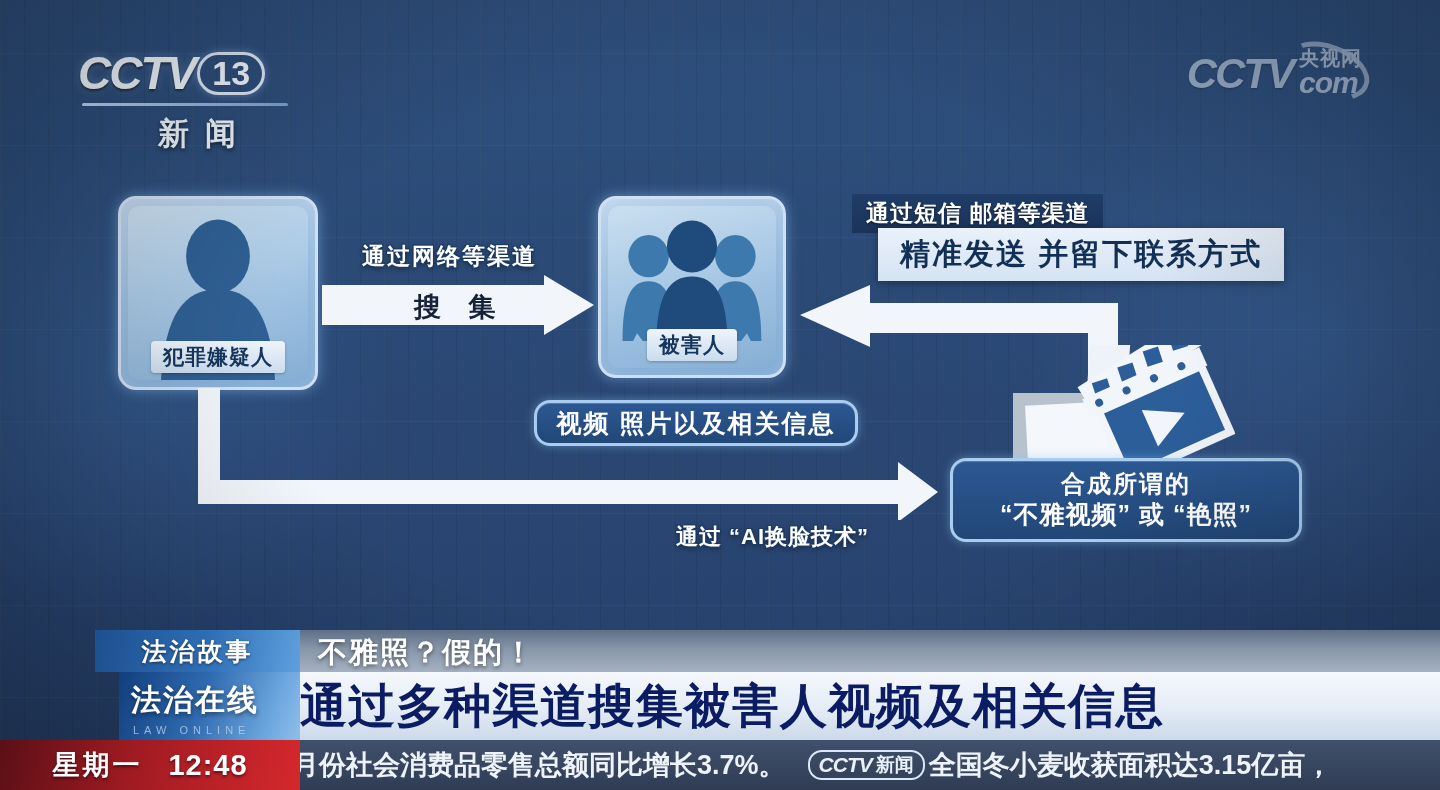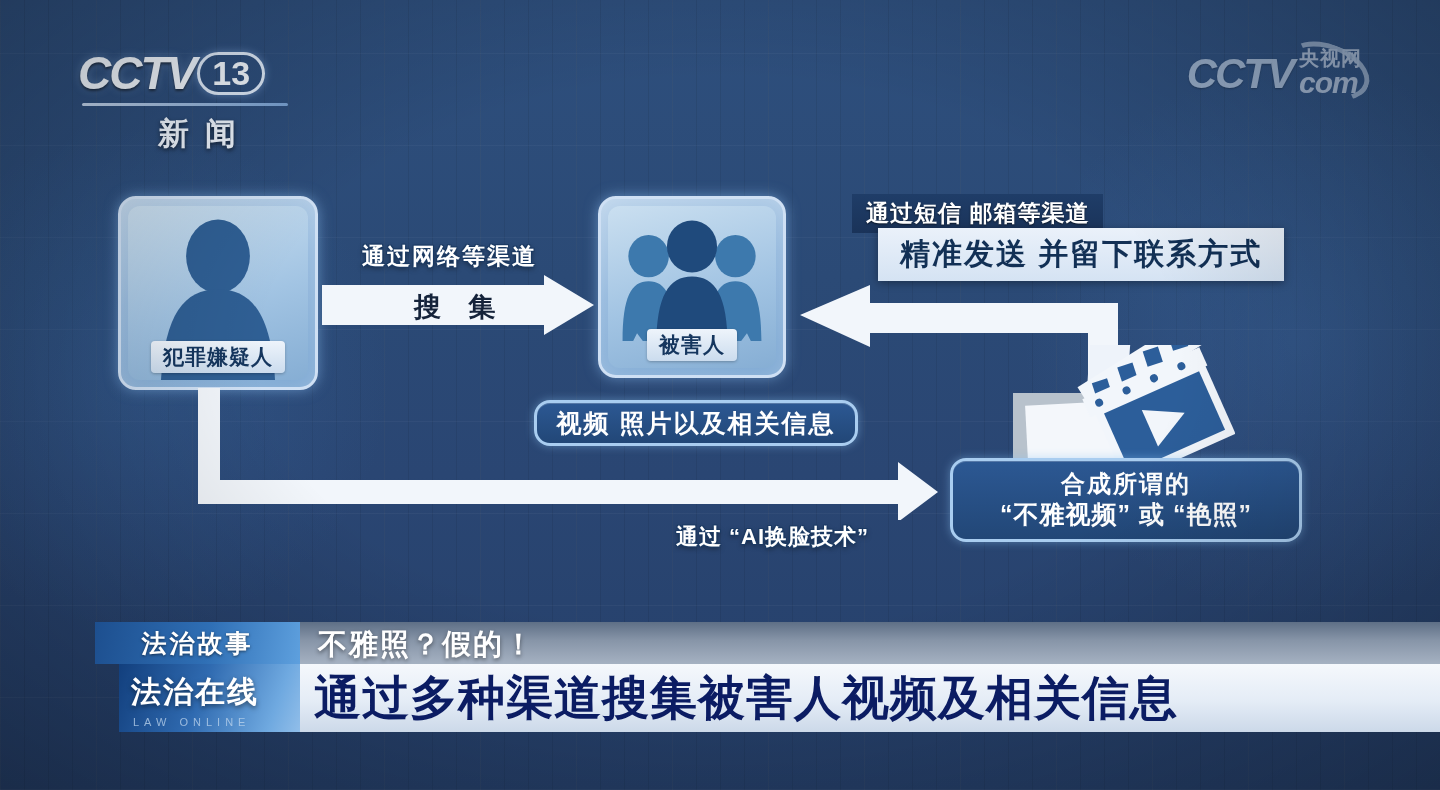--- a/index.html
+++ b/index.html
@@ -92,21 +92,21 @@
     padding:4px 14px;white-space:nowrap;
     text-shadow:0 1px 2px rgba(0,0,0,.6);
   }
   .lightbar{
     position:absolute;background:linear-gradient(180deg,#eaf1fa 0%,#d5e3f3 100%);
     color:#123055;font-weight:bold;font-size:30px;letter-spacing:2px;
     padding:6px 22px;white-space:nowrap;box-shadow:0 2px 8px rgba(0,0,0,.35);
   }
 
   
-  #banner{position:absolute;left:0;bottom:8px;width:1440px;height:160px;}
+  #banner{position:absolute;left:0;bottom:0;width:1440px;height:160px;}
   .bn-logo-top{
     position:absolute;left:95px;top:0px;width:205px;height:42px;
     background:linear-gradient(100deg,#1d4f8f 0%,#2f6fb5 55%,#5ea0de 100%);
     display:flex;align-items:center;justify-content:center;
     color:#fff;font-size:25px;font-weight:bold;letter-spacing:3px;
     text-shadow:0 1px 3px rgba(0,0,0,.55);
   }
   .bn-logo-bot{
     position:absolute;left:95px;top:42px;width:205px;height:68px;
     background:linear-gradient(110deg,#123f7d 0%,#2f6ab0 40%,#6fa9e0 75%,#a9cdf0 100%);
@@ -128,21 +128,21 @@
   .bn-kicker span{
     color:#ffffff;font-size:29px;font-weight:bold;letter-spacing:2px;padding-left:18px;
     text-shadow:0 2px 4px rgba(0,0,0,.45);
   }
   .bn-head{
     position:absolute;left:300px;top:42px;width:1140px;height:68px;
     background:linear-gradient(180deg,#f5f8fc 0%,#e4ecf6 55%,#ccd9e9 100%);
     display:flex;align-items:center;
   }
   .bn-head span{
-    color:#0b1c63;font-size:47px;font-weight:bold;letter-spacing:1px;padding-left:14px;white-space:nowrap;
+    color:#0b1c63;font-size:47px;font-weight:bold;letter-spacing:1px;white-space:nowrap;
   }
   .bn-ticker{position:absolute;left:0;top:110px;width:1440px;height:50px;
     background:linear-gradient(180deg,#41506b 0%,#2f3c54 100%);display:flex;align-items:center;}
   .tk-day{
     width:300px;height:50px;background:linear-gradient(100deg,#5c0f16 0%,#a11b22 45%,#d4282c 100%);
     display:flex;align-items:center;justify-content:center;gap:26px;
   }
   .tk-day .d{color:#fff;font-size:27px;font-weight:bold;letter-spacing:3px;text-shadow:0 2px 3px rgba(0,0,0,.5);}
   .tk-day .t{color:#fff;font-size:29px;font-weight:bold;letter-spacing:1px;text-shadow:0 2px 3px rgba(0,0,0,.5);}
   .tk-text{flex:1;overflow:hidden;white-space:nowrap;display:flex;align-items:center;}
@@ -267,14 +267,28 @@
       <div class="zh">法治在线</div>
       <div class="en">LAW  ONLINE</div>
     </div>
     <div class="bn-kicker">
       <span>不雅照？假的！</span>
     </div>
     <div class="bn-head">
       <span>通过多种渠道搜集被害人视频及相关信息</span>
     </div>
 
+    <div class="bn-ticker">
+      <div class="tk-day">
+        <div class="d">星期一</div>
+        <div class="t">12:48</div>
+      </div>
+      <div class="tk-text">
+        <span>月份社会消费品零售总额同比增长3.7%。</span>
+        <div class="tk-badge">
+          <div class="b1">CCTV</div>
+          <div class="b2">新闻</div>
+        </div>
+        <span>全国冬小麦收获面积达3.15亿亩，</span>
+      </div>
+    </div>
   </div>
 </div>
 
 </body></html>

